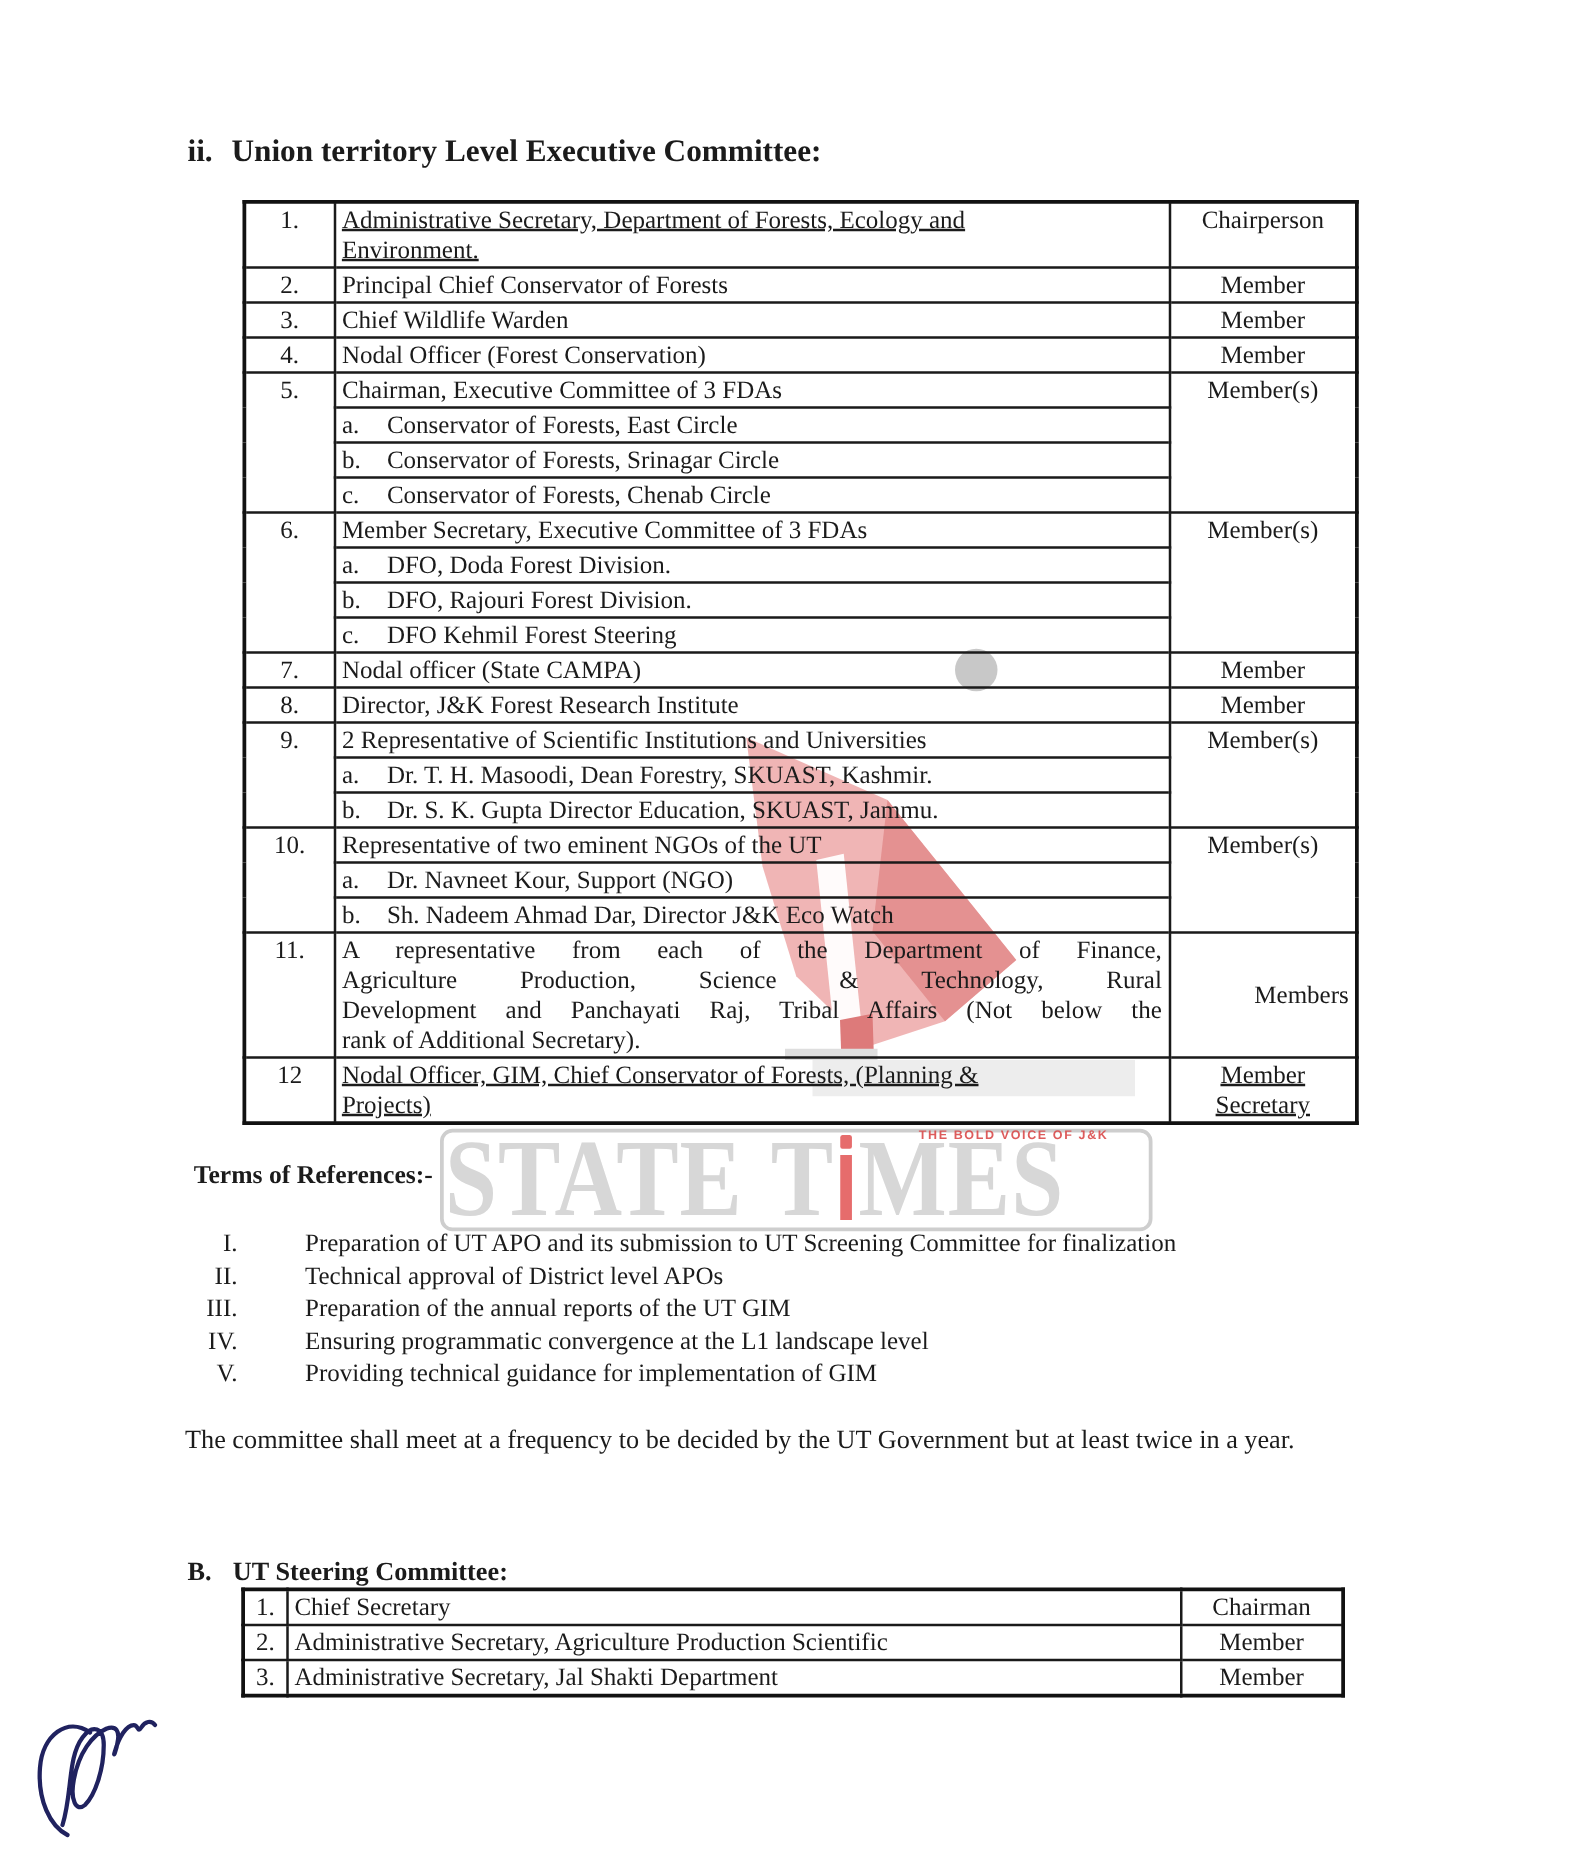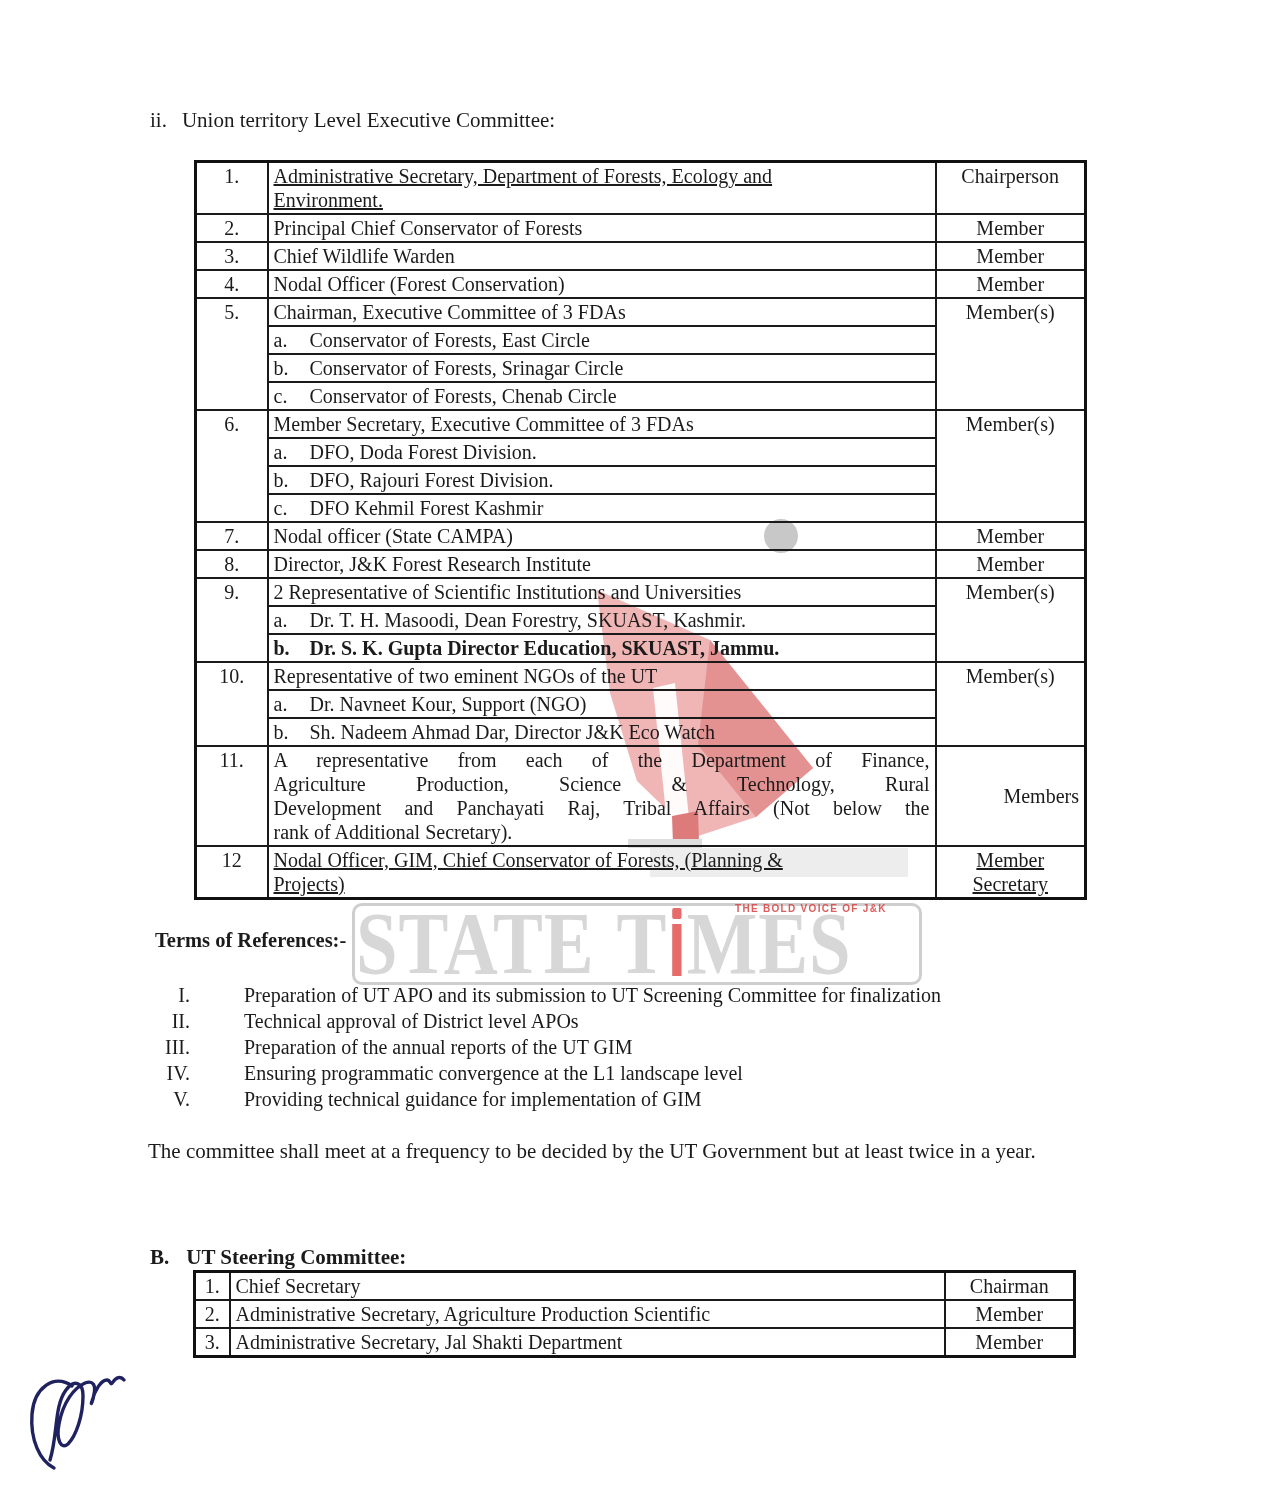--- a/index.html
+++ b/index.html
@@ -21,21 +21,21 @@
   .wm-gap { display:inline-block; width:26px; }
   .wm-red-i { display:inline-flex; flex-direction:column; align-items:center; margin:0 6px 4px 6px; }
   .wm-red-i .dot { width:11px; height:11px; border-radius:2px; background:rgba(224,76,76,.82); margin-bottom:5px; }
   .wm-red-i .bar { width:11px; height:52px; background:rgba(224,76,76,.82); }
   .wm-tagline {
     left:735px; top:903px; font-family:"Liberation Sans", sans-serif; font-weight:bold;
     font-size:10px; letter-spacing:1.3px; color:rgba(217,74,74,.9); white-space:nowrap;
   }
   
   .content { position:absolute; z-index:1; }
-  .h-ii { left:150px; top:108px; font-size:21px; font-weight:normal; }
+  .h-ii { left:150px; top:108px; font-size:25px; font-weight:bold; }
   .h-ii .lead { margin-right:15px; }
   .doc-table { border-collapse:collapse; table-layout:fixed; background:transparent; }
   .doc-table td { border:2px solid #1a1a1a; font-size:20px; line-height:24px; vertical-align:top; padding:1px 5px; overflow:hidden; }
   .t1 { left:194px; top:160px; width:890px; border:3px solid #111; }
   .t2 { left:193px; top:1270px; width:880px; border:3px solid #111; }
   .numcell { text-align:center; padding:1px 2px; }
   .rolecell { text-align:center; }
   .prelines { white-space:pre-line;text-decoration:underline; }
   .jline { text-align:justify; text-align-last:justify; }
   .jlast { text-align:left; }
@@ -129,41 +129,41 @@
           <td>Member Secretary, Executive Committee of 3 FDAs</td>
           <td class="rolecell" rowspan="4">Member(s)</td>
         </tr>
         <tr style="height: 26px;">
           <td class="subcell"><span class="sublabel">a.</span><span>DFO, Doda Forest Division.</span></td>
         </tr>
         <tr style="height: 26px;">
           <td class="subcell"><span class="sublabel">b.</span><span>DFO, Rajouri Forest Division.</span></td>
         </tr>
         <tr style="height: 25px;">
-          <td class="subcell"><span class="sublabel">c.</span><span>DFO Kehmil Forest Kashmir</span></td>
+          <td class="subcell"><span class="sublabel">c.</span><span>DFO Kehmil Forest Steering</span></td>
         </tr>
         <tr style="height: 25px;">
           <td class="numcell" rowspan="1">7.</td>
           <td>Nodal officer (State CAMPA)</td>
           <td class="rolecell" rowspan="1">Member</td>
         </tr>
         <tr style="height: 25px;">
           <td class="numcell" rowspan="1">8.</td>
           <td>Director, J&amp;K Forest Research Institute</td>
           <td class="rolecell" rowspan="1">Member</td>
         </tr>
         <tr style="height: 26px;">
           <td class="numcell" rowspan="3">9.</td>
           <td>2 Representative of Scientific Institutions and Universities</td>
           <td class="rolecell" rowspan="3">Member(s)</td>
         </tr>
         <tr style="height: 26px;">
           <td class="subcell"><span class="sublabel">a.</span><span>Dr. T. H. Masoodi, Dean Forestry, SKUAST, Kashmir.</span></td>
         </tr>
-        <tr style="height: 25px; font-weight: bold;">
+        <tr style="height: 25px;">
           <td class="subcell"><span class="sublabel">b.</span><span>Dr. S. K. Gupta Director Education, SKUAST, Jammu.</span></td>
         </tr>
         <tr style="height: 26px;">
           <td class="numcell" rowspan="3">10.</td>
           <td>Representative of two eminent NGOs of the UT</td>
           <td class="rolecell" rowspan="3">Member(s)</td>
         </tr>
         <tr style="height: 26px;">
           <td class="subcell"><span class="sublabel">a.</span><span>Dr. Navneet Kour, Support (NGO)</span></td>
         </tr>

